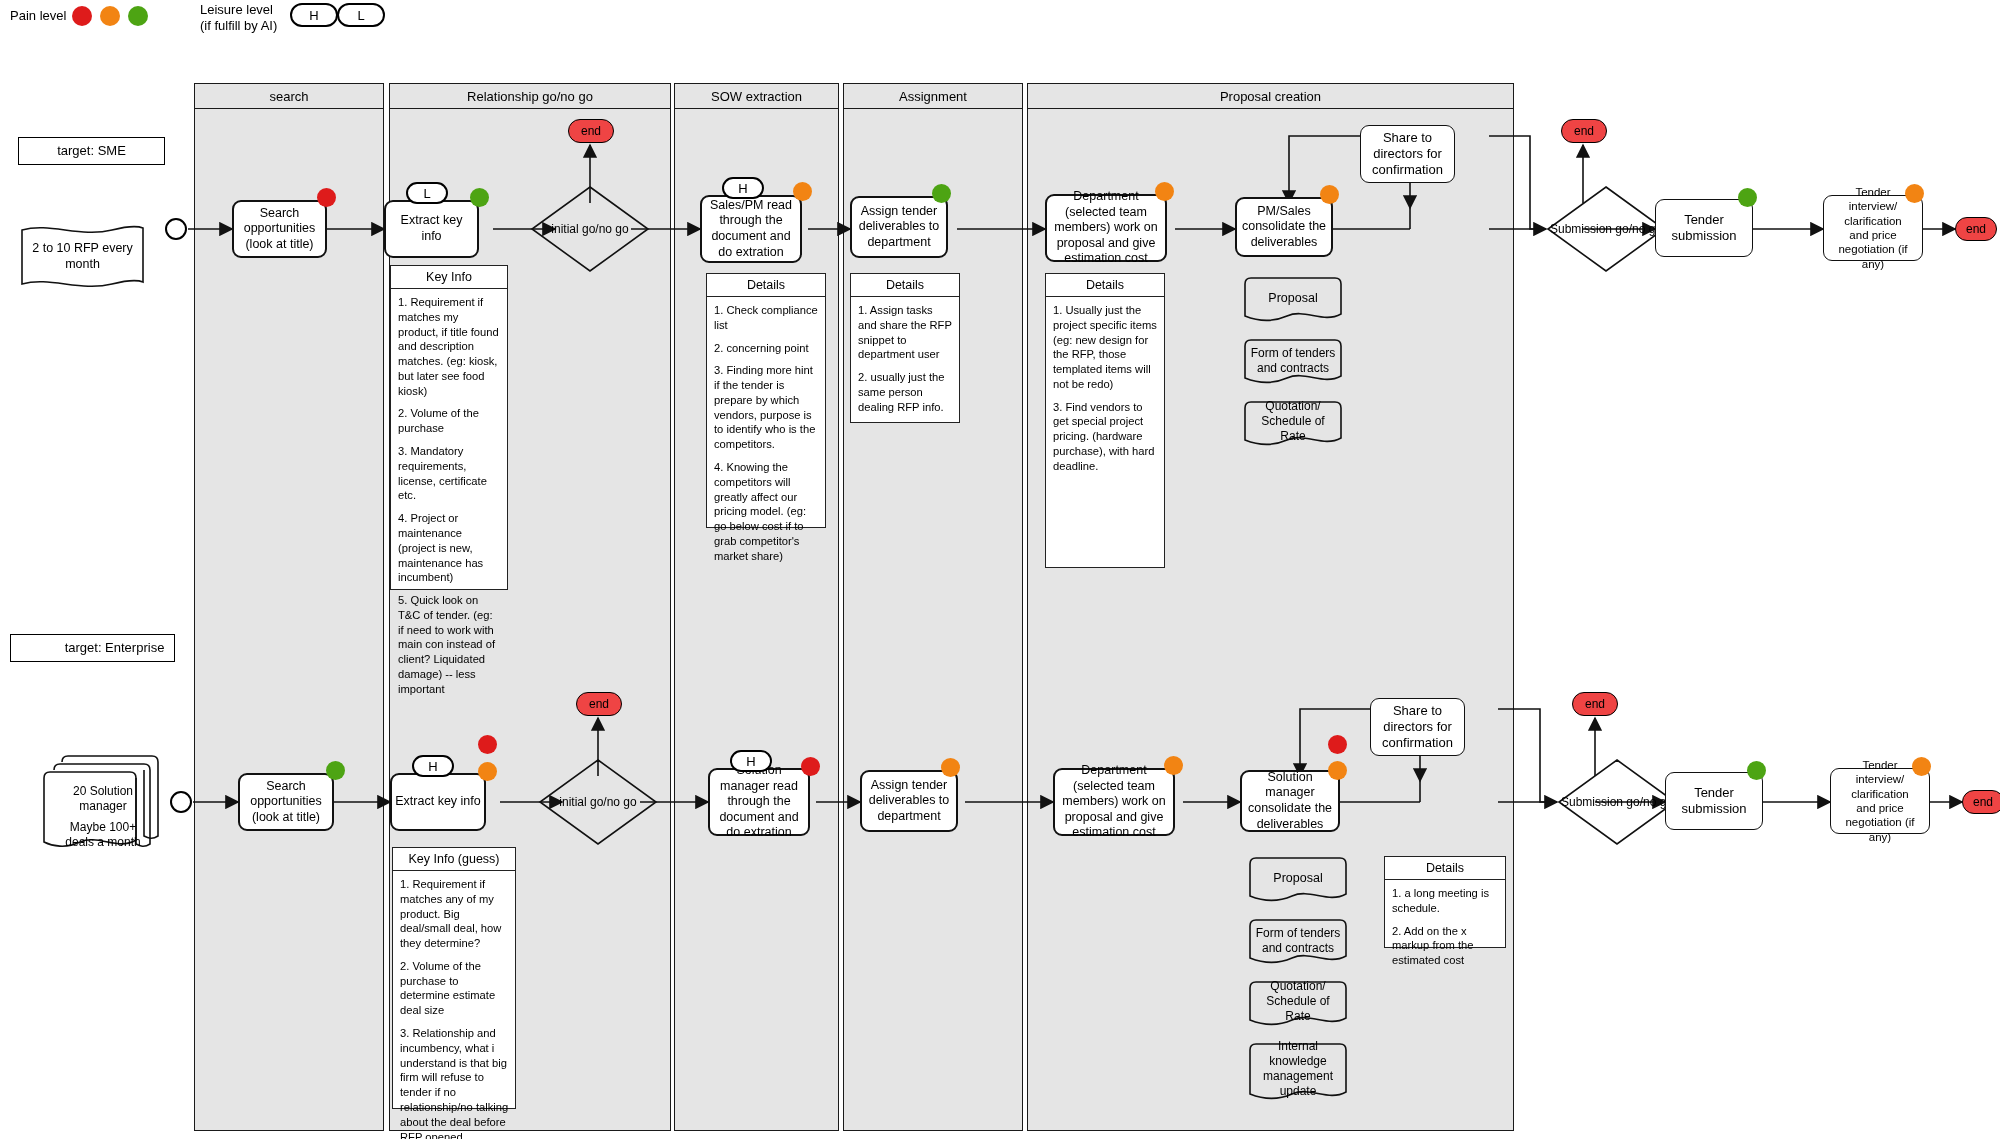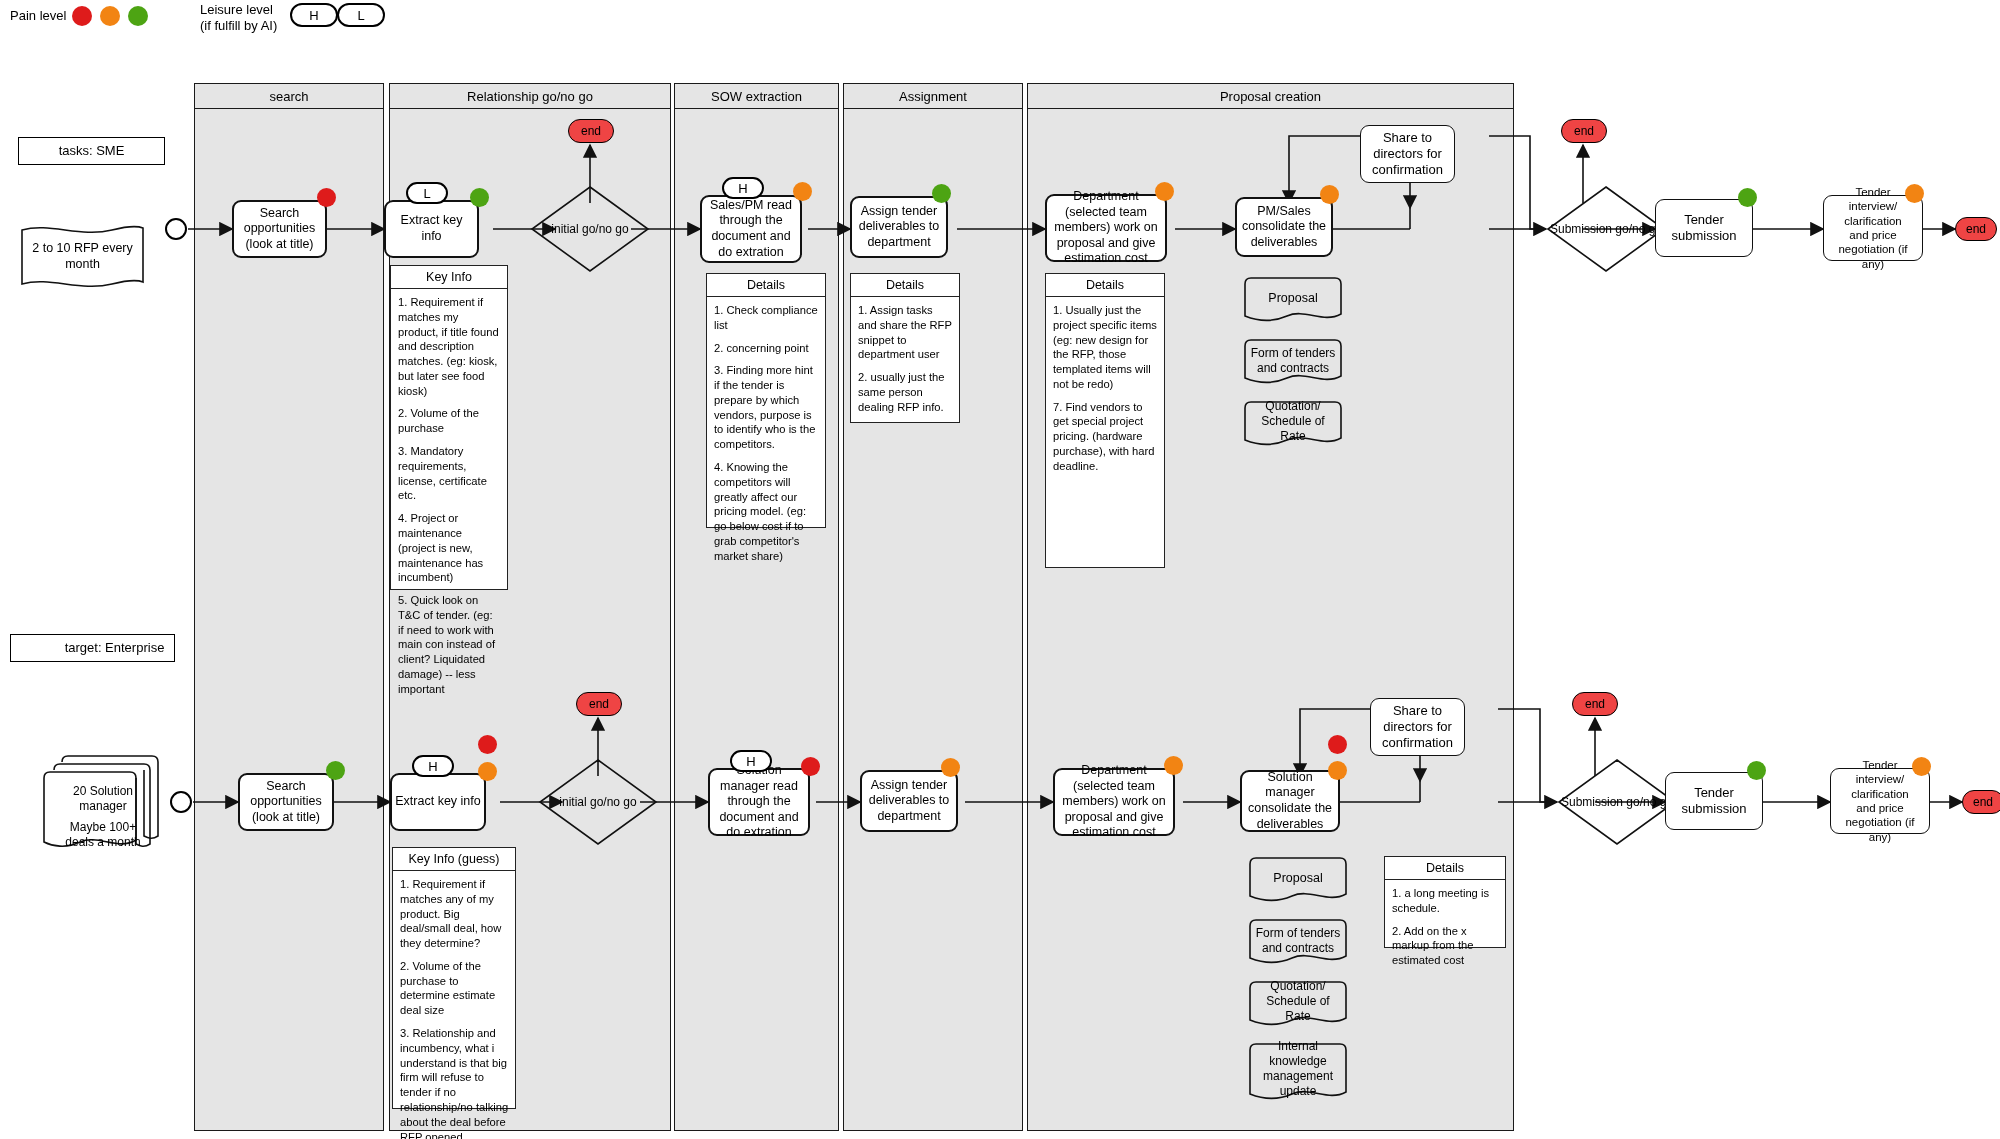--- a/index.html
+++ b/index.html
@@ -81,21 +81,21 @@
     <div class="lane-head">SOW extraction</div>
   </div>
   <div class="abs lane" style="left:843px;top:83px;width:180px;height:1048px;">
     <div class="lane-head">Assignment</div>
   </div>
   <div class="abs lane" style="left:1027px;top:83px;width:487px;height:1048px;">
     <div class="lane-head">Proposal creation</div>
   </div>
 
   <div class="abs plainbox" style="left:18px;top:137px;width:147px;height:28px;">
-    <span class="txt">tasks: SME</span>
+    <span class="txt">target: SME</span>
   </div>
 
   <div class="abs" style="left:20px;top:222px;width:125px;height:72px;">
     <svg width="125" height="72" viewBox="0 0 125 72">
       <path class="stroke" d="M2,8 C30,0 60,16 92,8 C108,4 118,4 123,6 L123,60 C118,58 108,58 92,62 C60,70 30,54 2,62 Z"></path>
     </svg>
     <div class="doc-label">2 to 10 RFP every month</div>
   </div>
 
   <div class="abs" style="left:165px;top:218px;width:22px;height:22px;border:2.2px solid #000;border-radius:50%;background:#fff;"></div>
@@ -223,21 +223,21 @@
     <div class="card-body">
         <p>1. Assign tasks and share the RFP snippet to department user</p>
         <p>2. usually just the same person dealing RFP info.</p>
       </div>
   </div>
 
   <div class="abs card" style="left:1045px;top:273px;width:120px;height:295px;">
     <div class="card-title">Details</div>
     <div class="card-body">
         <p>1. Usually just the project specific items (eg: new design for the RFP, those templated items will not be redo)</p>
-        <p>7. Find vendors to get special project pricing. (hardware purchase), with hard deadline.</p>
+        <p>3. Find vendors to get special project pricing. (hardware purchase), with hard deadline.</p>
       </div>
   </div>
 
   <div class="abs" style="left:1243px;top:276px;width:100px;height:48px;">
     <svg width="100" height="48" viewBox="0 0 100 48">
       <path class="stroke" d="M2,8 Q2,2 8,2 L92,2 Q98,2 98,8 L98,38 C80,48 62,32 44,40 C28,47 12,44 2,40 Z"></path>
     </svg>
     <div class="doc-label">Proposal</div>
   </div>
   <div class="abs" style="left:1243px;top:338px;width:100px;height:48px;">

